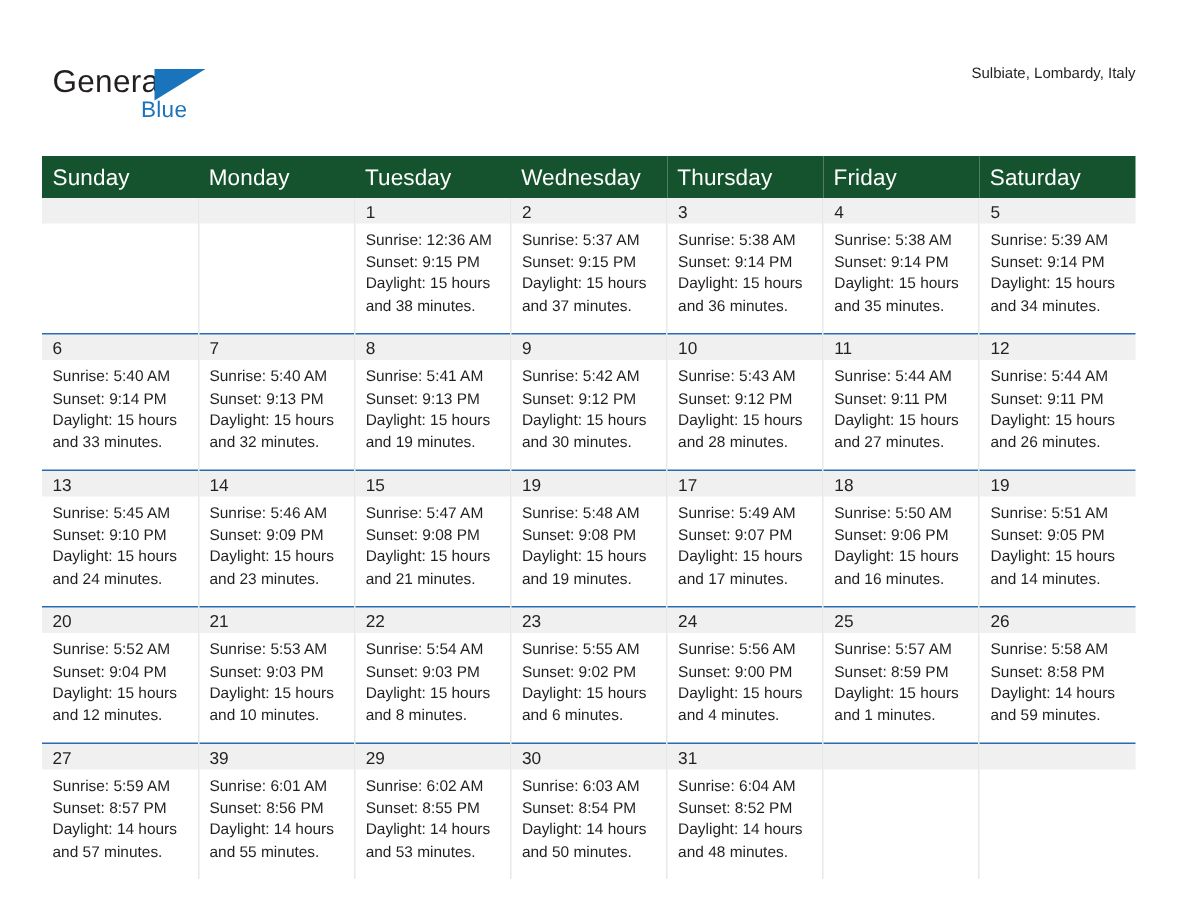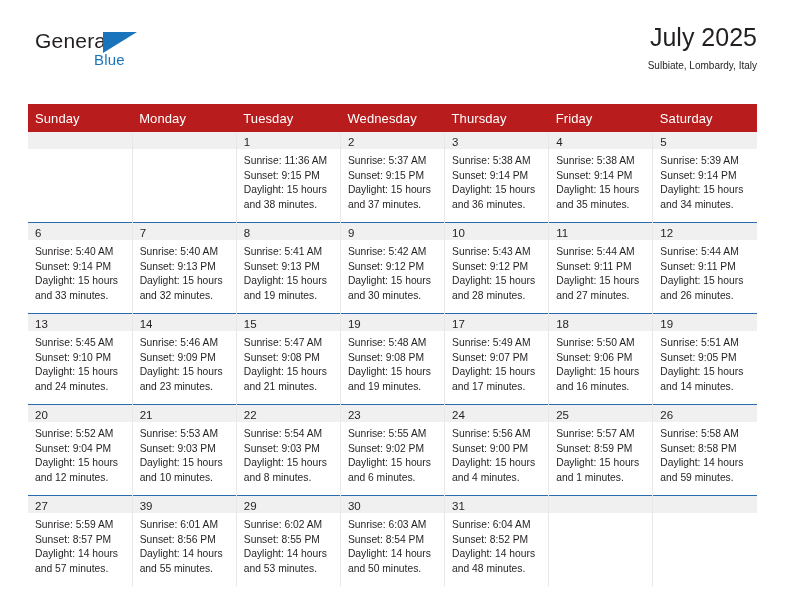--- a/index.html
+++ b/index.html
@@ -18,21 +18,21 @@
     position: relative;
     width: 792px;
     height: 612px;
     box-sizing: border-box;
   }
 
   
   .header {
     position: absolute;
     left: 35px;
-    top: 22px;
+    top: 36px;
     right: 35px;
     height: 62px;
   }
   .brand {
     position: absolute;
     left: 0;
     top: 8px;
     width: 200px;
     height: 50px;
   }
@@ -91,23 +91,23 @@
     left: 28px;
     top: 104px;
     width: 729px;
   }
   table.cal-table {
     width: 729px;
     border-collapse: collapse;
     table-layout: fixed;
   }
   table.cal-table th {
-    background: #b91c1c;
+    background: #14532d;
     color: #ffffff;
-    font-size: 13px;
+    font-size: 15px;
     font-weight: normal;
     text-align: left;
     padding: 5px 0 5px 7px;
     height: 18px;
     vertical-align: middle;
     letter-spacing: 0.1px;
     border: none;
   }
   td.cal-cell {
     vertical-align: top;
@@ -149,21 +149,20 @@
 
   <div class="header">
 
     <div class="brand">
       <span class="brand-general">General</span>
       <span class="brand-triangle"></span>
       <span class="brand-blue">Blue</span>
     </div>
 
     <div class="title-block">
-      <div class="cal-title">July 2025</div>
       <div class="cal-subtitle">Sulbiate, Lombardy, Italy</div>
     </div>
 
   </div>
 
   <div class="calendar">
     <table class="cal-table">
       <thead>
         <tr id="weekday-row">
             <th>Sunday</th>
@@ -179,21 +178,21 @@
           <tr class="week-row">
             <td class="cal-cell">
               <div class="daynum-band empty">&nbsp;</div>
             </td>
             <td class="cal-cell">
               <div class="daynum-band empty">&nbsp;</div>
             </td>
             <td class="cal-cell">
               <div class="daynum-band">1</div>
               <div class="cell-body">
-                <div class="cell-line">Sunrise: 11:36 AM</div>
+                <div class="cell-line">Sunrise: 12:36 AM</div>
                 <div class="cell-line">Sunset: 9:15 PM</div>
                 <div class="cell-line">Daylight: 15 hours</div>
                 <div class="cell-line">and 38 minutes.</div>
               </div>
             </td>
             <td class="cal-cell">
               <div class="daynum-band">2</div>
               <div class="cell-body">
                 <div class="cell-line">Sunrise: 5:37 AM</div>
                 <div class="cell-line">Sunset: 9:15 PM</div>

